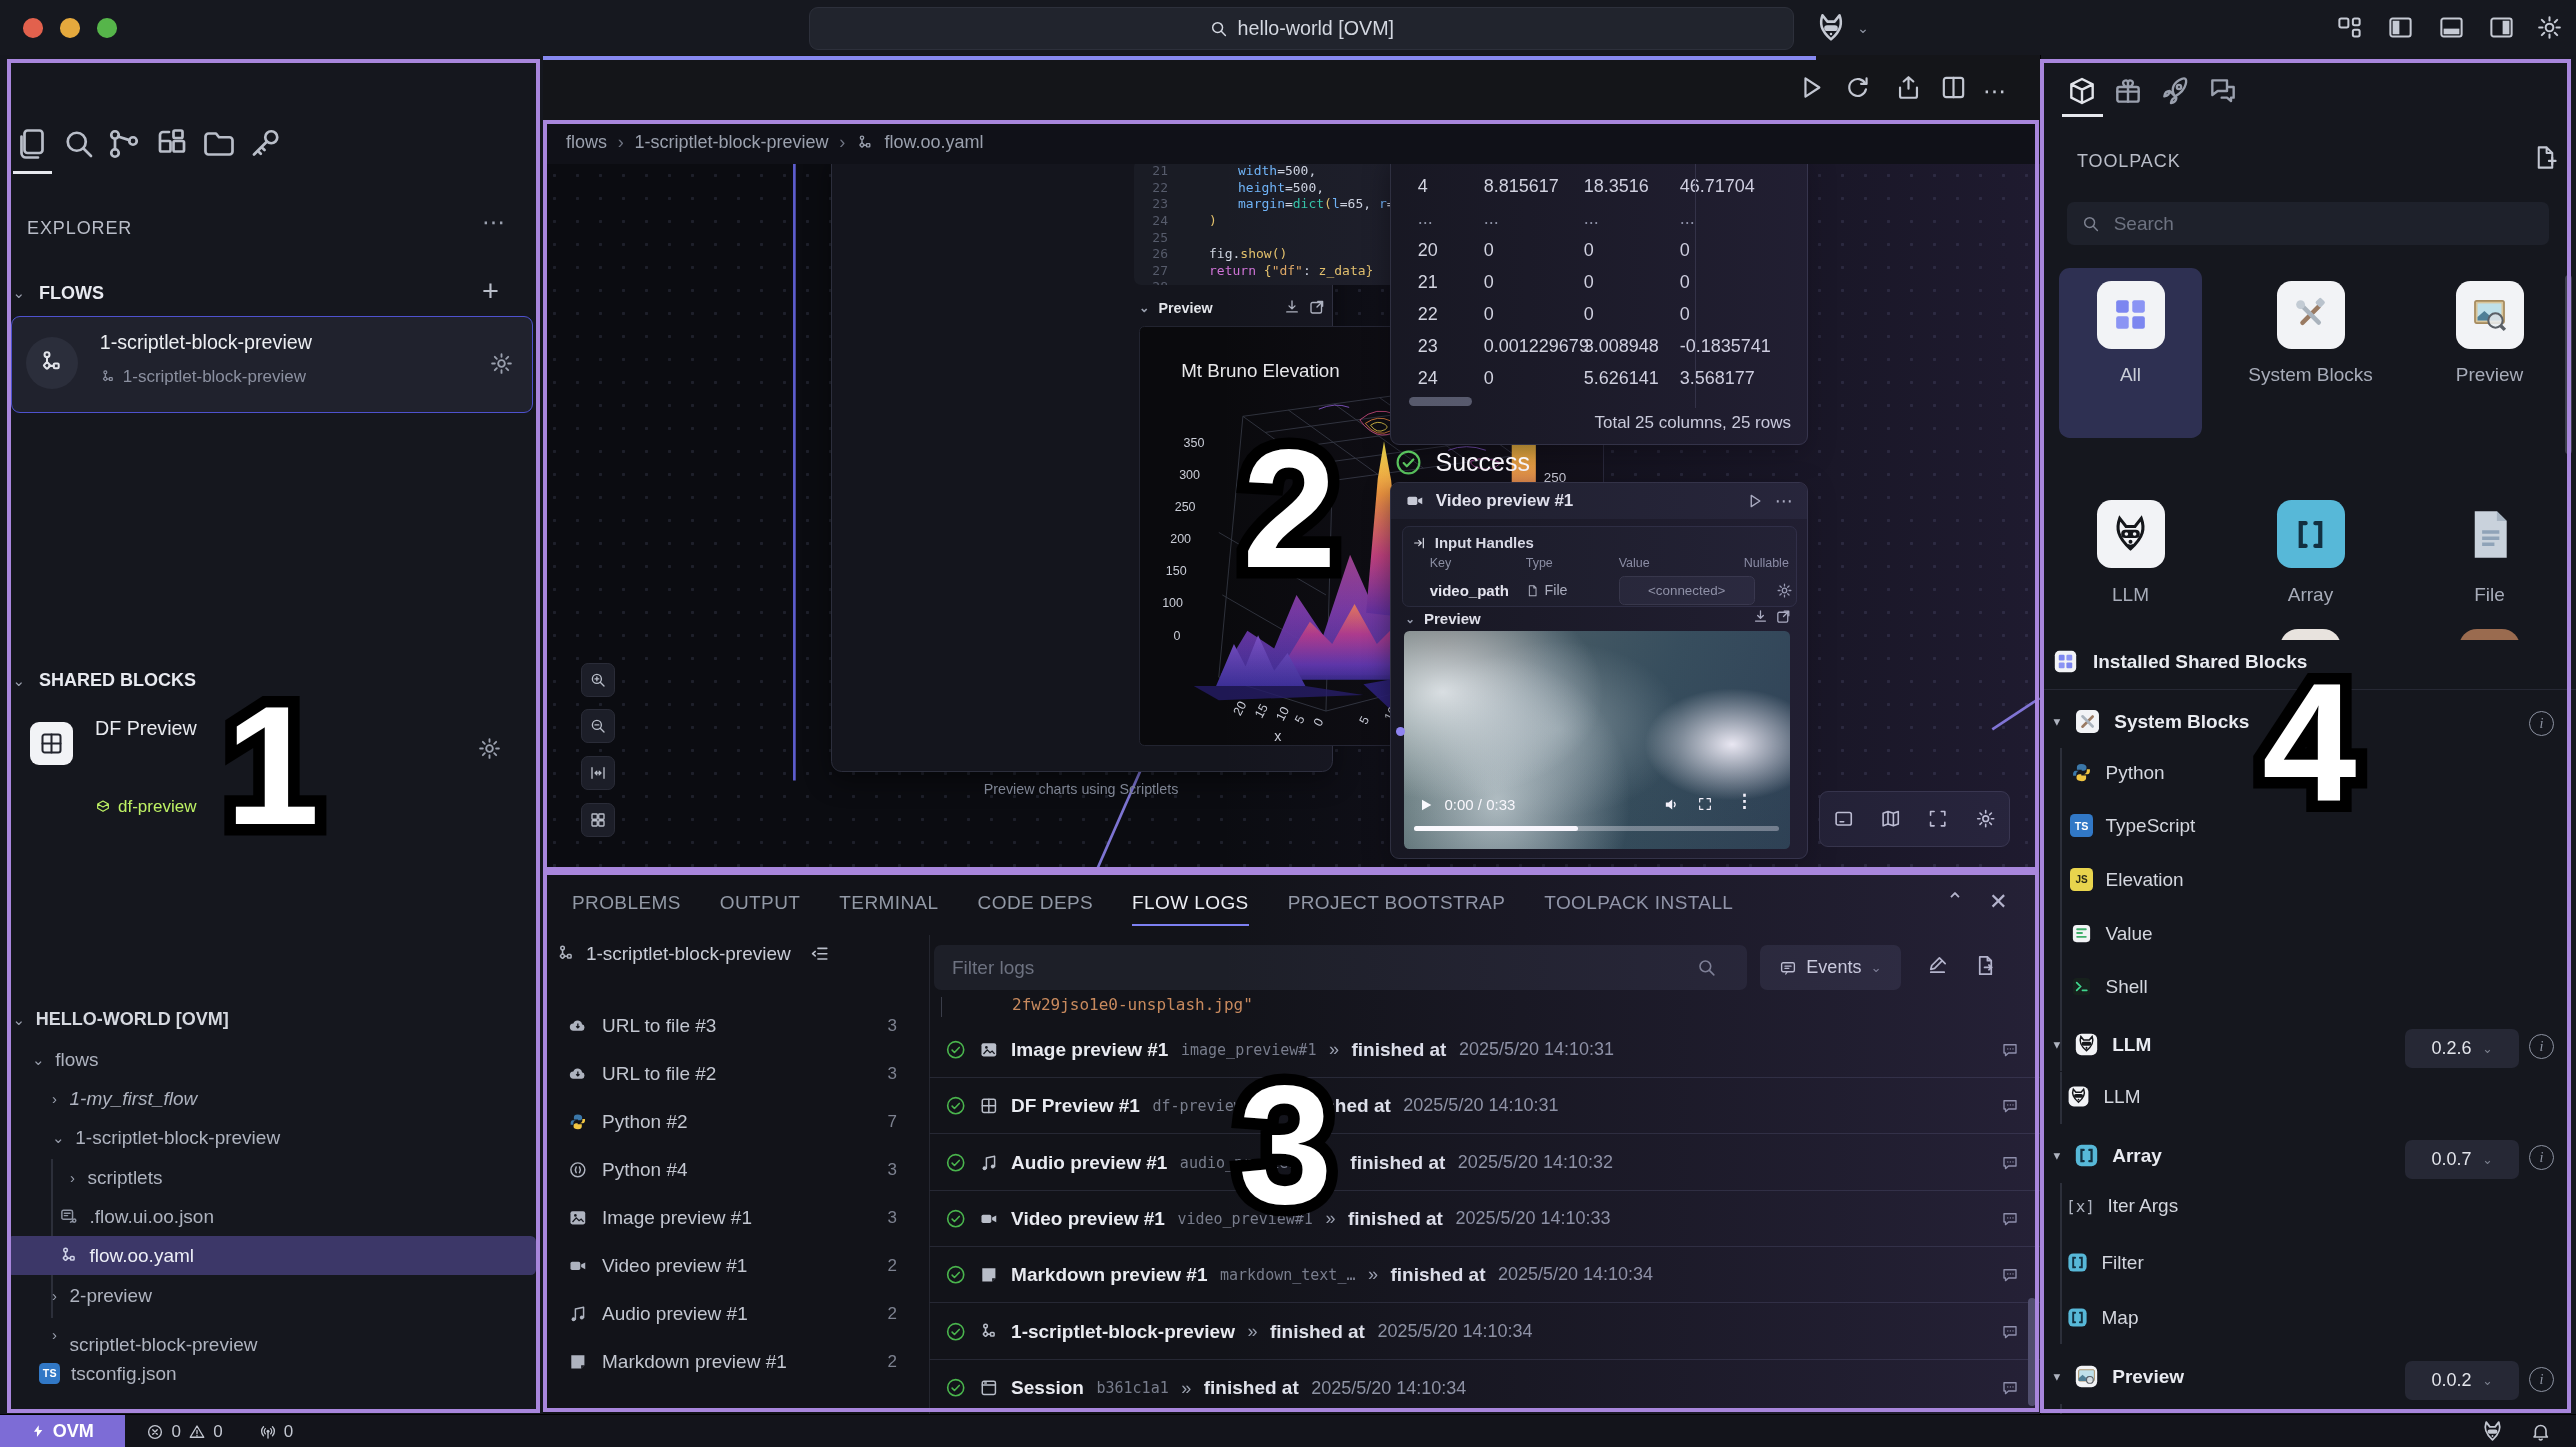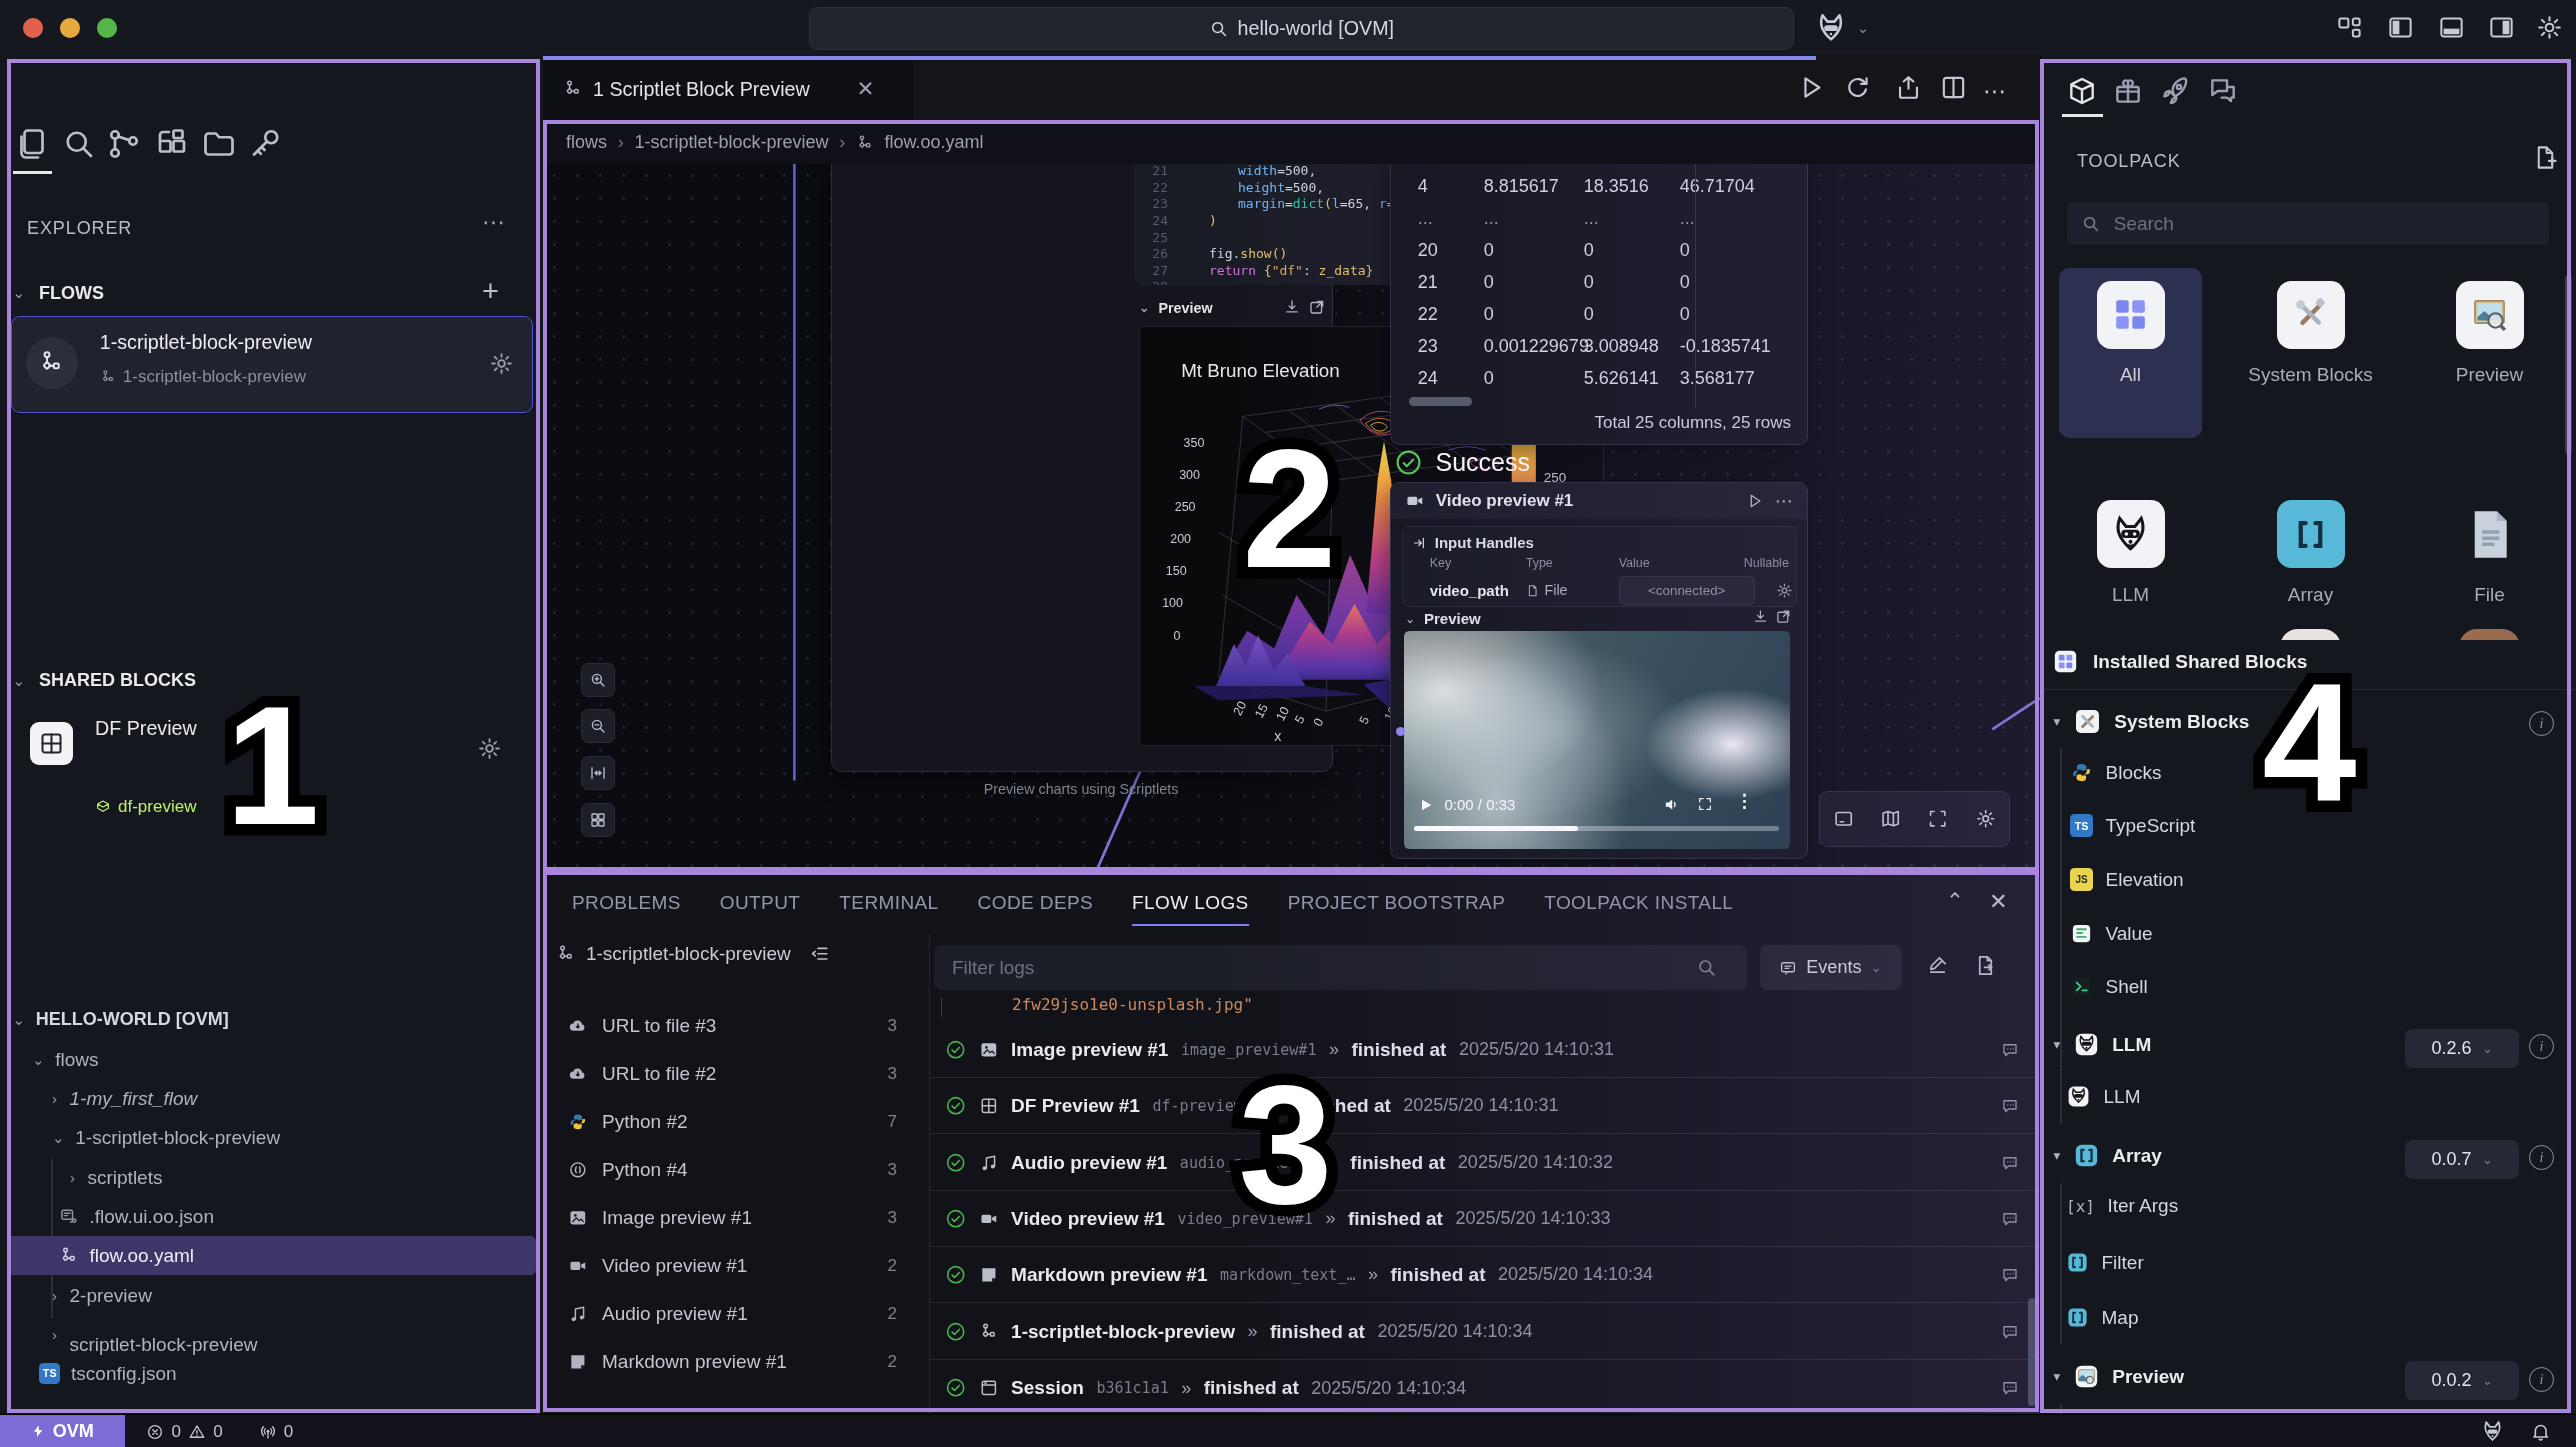--- a/index.html
+++ b/index.html
@@ -273,30 +273,20 @@
         <span style="margin-left:12.5px;margin-top:20px;">scriptlet-block-preview</span>
     </div>
     <div class="abs treerow" style="left:0;top:1299px;width:543px;">
       <span class="sq-ico" style="margin-left:39px;width:21.4px;height:21.4px;background:#3178c6;color:#fff;font-size:10.7px;">TS</span>
       <span style="margin-left:10.7px;">tsconfig.json</span>
     </div>
   </div>
 
   <div id="center" class="abs">
     <div id="tabbar" class="abs">
-      <div id="tab-active" class="abs">
-        <svg width="19.7" height="19.7" viewBox="0 0 24 24" style="color:#a9aec0;">
-            <circle class="ic" cx="8" cy="5" r="2.2"></circle>
-            <path class="ic" d="M8 7.5 v5 M10 15 h4"></path>
-            <rect class="ic" x="5.8" y="12.5" width="4.4" height="4.4" rx="1" transform="rotate(45 8 14.7)"></rect>
-            <rect class="ic" x="14" y="12.8" width="4.4" height="4.4" rx="1"></rect>
-          </svg>
-        <span style="font-size:19.7px;color:#e4e6ec;">1 Scriptlet Block Preview</span>
-        <span style="margin-left:36px;color:#9aa0ac;font-size:21.4px;">✕</span>
-      </div>
       <svg class="abs" style="left:1254px;top:18px;color:#c3c7d2;" width="29" height="29" viewBox="0 0 24 24">
           <path class="ic" d="M7 4.5 L18.5 12 L7 19.5 Z"></path>
         </svg>
       <svg class="abs" style="left:1300px;top:18px;color:#c3c7d2;" width="29" height="29" viewBox="0 0 24 24">
           <path class="ic" d="M18.5 9 A7 7 0 1 0 19 13.5"></path>
           <path class="ic" d="M19.5 4.5 v4.5 h-4.5"></path>
         </svg>
       <svg class="abs" style="left:1351px;top:18px;color:#c3c7d2;" width="29" height="29" viewBox="0 0 24 24">
           <path class="ic" d="M8 7 L12 3.5 L16 7 M12 3.5 V13"></path>
           <path class="ic" d="M5 12 v7 a1.5 1.5 0 0 0 1.5 1.5 h11 a1.5 1.5 0 0 0 1.5-1.5 V12"></path>
@@ -1059,21 +1049,21 @@
     </div>
 
     <div class="info abs" style="left:488px;top:656px;">i</div>
     <div class="guideline" style="left:19px;top:693px;height:323px;"></div>
 
     <div class="grp" style="left:29px;top:706px;">
       <svg width="23" height="23" viewBox="0 0 24 24">
           <path fill="#3b77a8" d="M11.8 3c-3.4 0-4.6 1.5-4.6 3.3V9h5v1.2H5.9C4 10.2 3.2 12 3.2 14.2c0 .4 0 .8.1 1.2h3.2v-1.9c0-1.9 1.6-3.3 3.5-3.3h4.3c1.6 0 2.9-1.3 2.9-2.9V6.3C17.2 4.4 15.4 3 11.8 3z"></path>
           <path fill="#f0c542" d="M12.2 21c3.4 0 4.6-1.5 4.6-3.3V15h-5v-1.2h6.3c1.9 0 2.7-1.8 2.7-4 0-.4 0-.8-.1-1.2h-3.2v1.9c0 1.9-1.6 3.3-3.5 3.3H9.7c-1.6 0-2.9 1.3-2.9 2.9v1.4C6.8 19.6 8.6 21 12.2 21z"></path>
         </svg>
-      <span class="childlabel">Blocks</span>
+      <span class="childlabel">Python</span>
     </div>
     <div class="grp" style="left:29px;top:759px;">
       <span class="sq-ico" style="width:23px;height:23px;background:#3178c6;color:#fff;font-size:10.7px;">TS</span>
       <span class="childlabel">TypeScript</span>
     </div>
     <div class="grp" style="left:29px;top:813px;">
       <span class="sq-ico" style="width:23px;height:23px;background:#e8d44d;color:#2a2a16;font-size:10px;">JS</span>
       <span class="childlabel">Elevation</span>
     </div>
     <div class="grp" style="left:29px;top:867px;">

